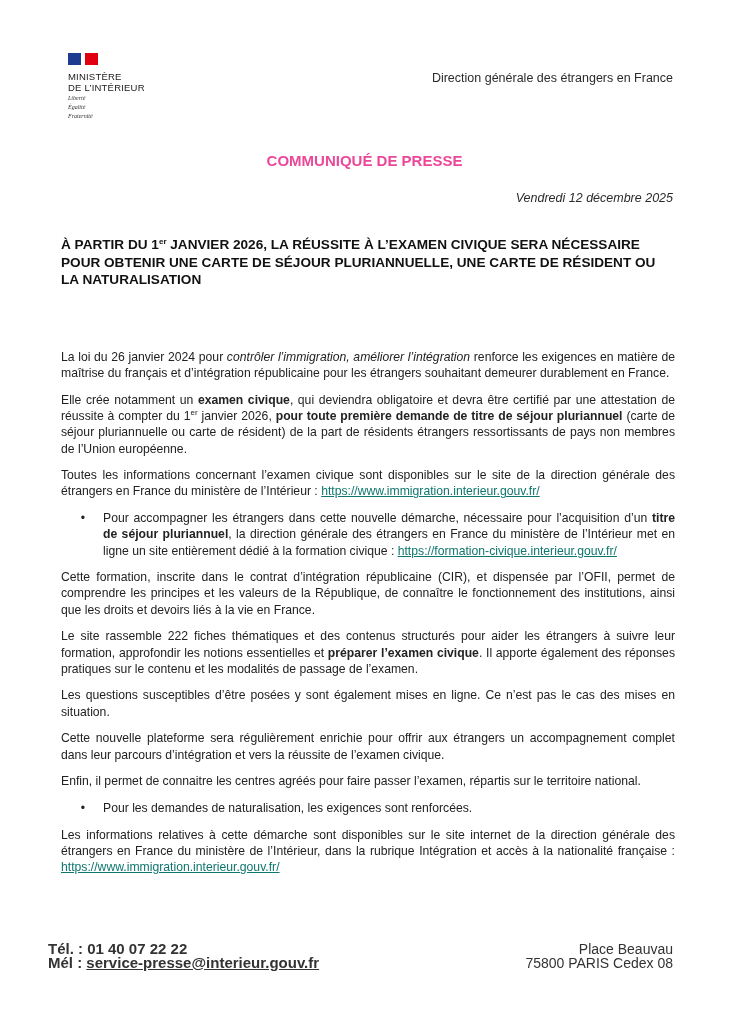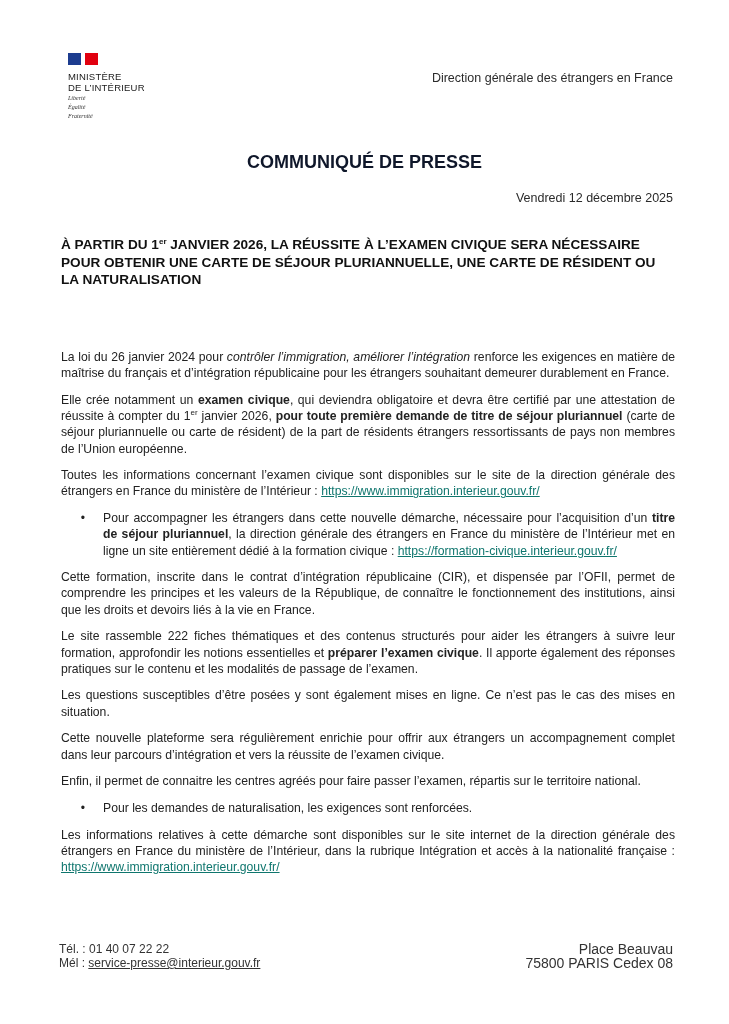--- a/index.html
+++ b/index.html
@@ -8,31 +8,31 @@
     font-family: "Liberation Sans", sans-serif; color: #1f1f1f;
   }
   .logo { position: absolute; left: 68px; top: 53px; }
   .flag { display: flex; width: 30px; height: 12px; margin-bottom: 6px; }
   .flag .b { width: 13px; background: #1d3c8f; }
   .flag .w { width: 4px; background: #ffffff; }
   .flag .r { width: 13px; background: #e1000f; }
   .ministry { font-weight: normal; font-size: 9.5px; line-height: 11px; color: #1a1a1a; letter-spacing: 0.2px; }
   .motto { font-family: "Liberation Serif", serif; font-style: italic; font-size: 6px; line-height: 7px; color: #333; margin-top: 2px; }
   .direction { position: absolute; right: 56px; top: 71px; font-size: 12.5px; color: #2a2a2a; }
-  .title { position: absolute; left: 0; width: 729px; top: 152px; text-align: center; font-weight: bold; font-size: 18px; color: #0f172a; }
-  .date { position: absolute; right: 56px; top: 191px; font-size: 12.5px; color: #2a2a2a; }
+  .title { position: absolute; left: 0; width: 729px; top: 152px; text-align: center; font-weight: bold; font-size: 15px; color: #ec4899; }
+  .date { position: absolute; right: 56px; top: 191px; font-size: 12.5px; color: #2a2a2a; font-style: italic; }
   .headline { position: absolute; left: 61px; width: 614px; top: 236px; font-weight: bold; font-size: 13.6px; line-height: 17.5px; color: #111; }
   .headline sup, .body sup { font-size: 8px; vertical-align: 5px; line-height: 0; }
   .body { position: absolute; left: 61px; width: 614px; top: 309px; font-size: 12.2px; line-height: 16.2px; color: #222; margin-top: 40px; }
   .body p { margin: 0 0 10.5px 0; text-align: justify; }
   .body a { color: #0f766e; text-decoration: underline; }
   .bullet { display: flex; margin: 0 0 10.5px 0; }
   .bullet .dot { width: 42px; flex: none; text-align: center; padding-left: 2px; box-sizing: border-box; }
   .bullet .txt { flex: 1; text-align: justify; }
-  .footer-left { position: absolute; left: 59px; top: 942px; font-size: 12px; line-height: 14px; color: #333; }
+  .footer-left { position: absolute; left: 48px; top: 942px; font-size: 15px; line-height: 14px; color: #333; font-weight: bold; }
   .footer-right { position: absolute; right: 56px; top: 942px; font-size: 14px; line-height: 14px; color: #333; text-align: right; }
   .footer-left a { color: #333; text-decoration: underline; }
 </style>
 </head>
 <body>
 
 <div class="logo">
   <div class="flag">
     <div class="b"></div>
       <div class="w"></div>

